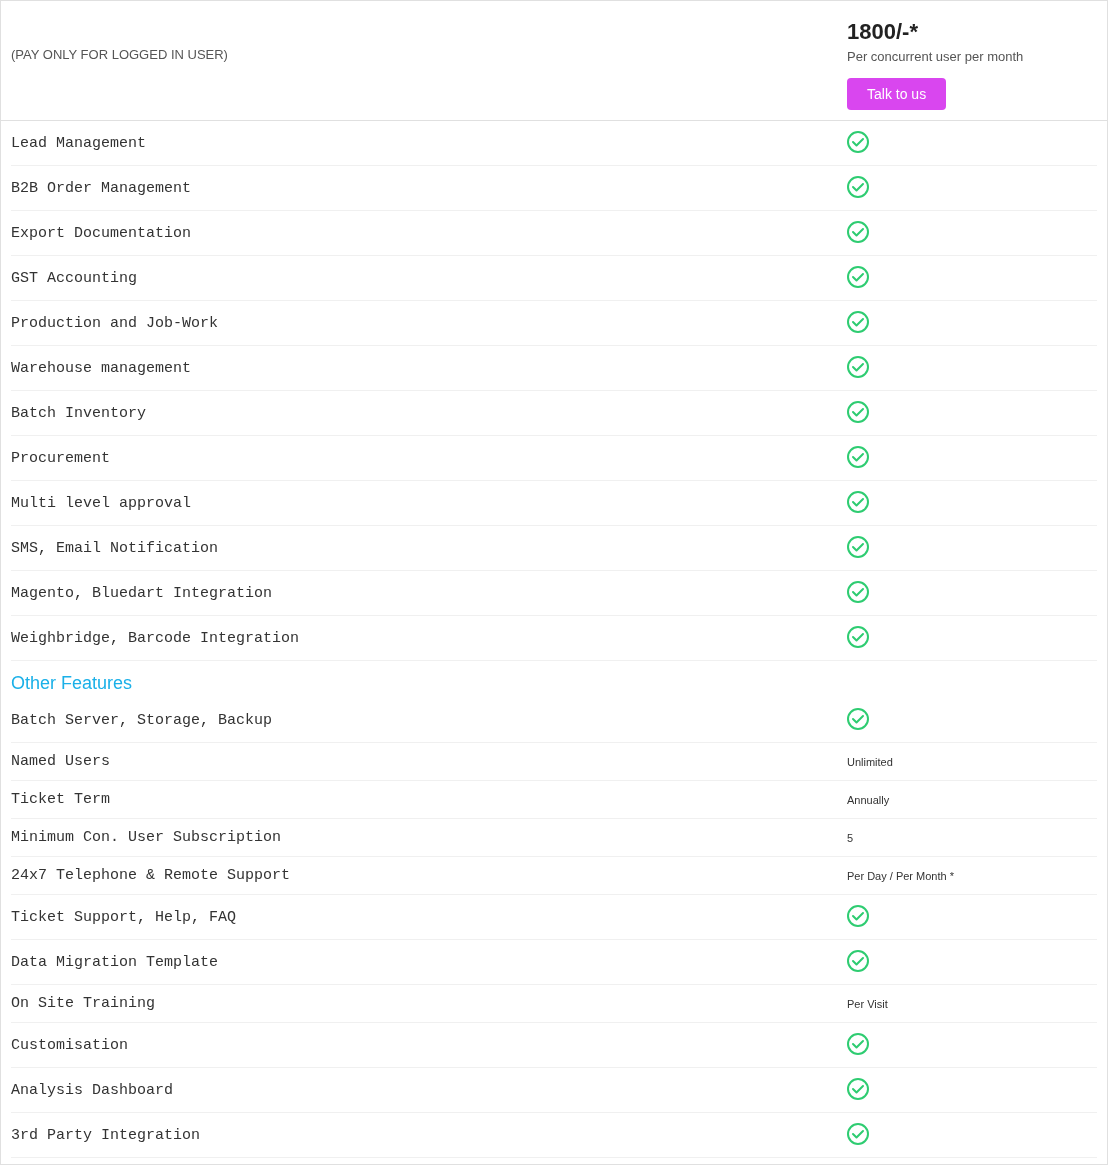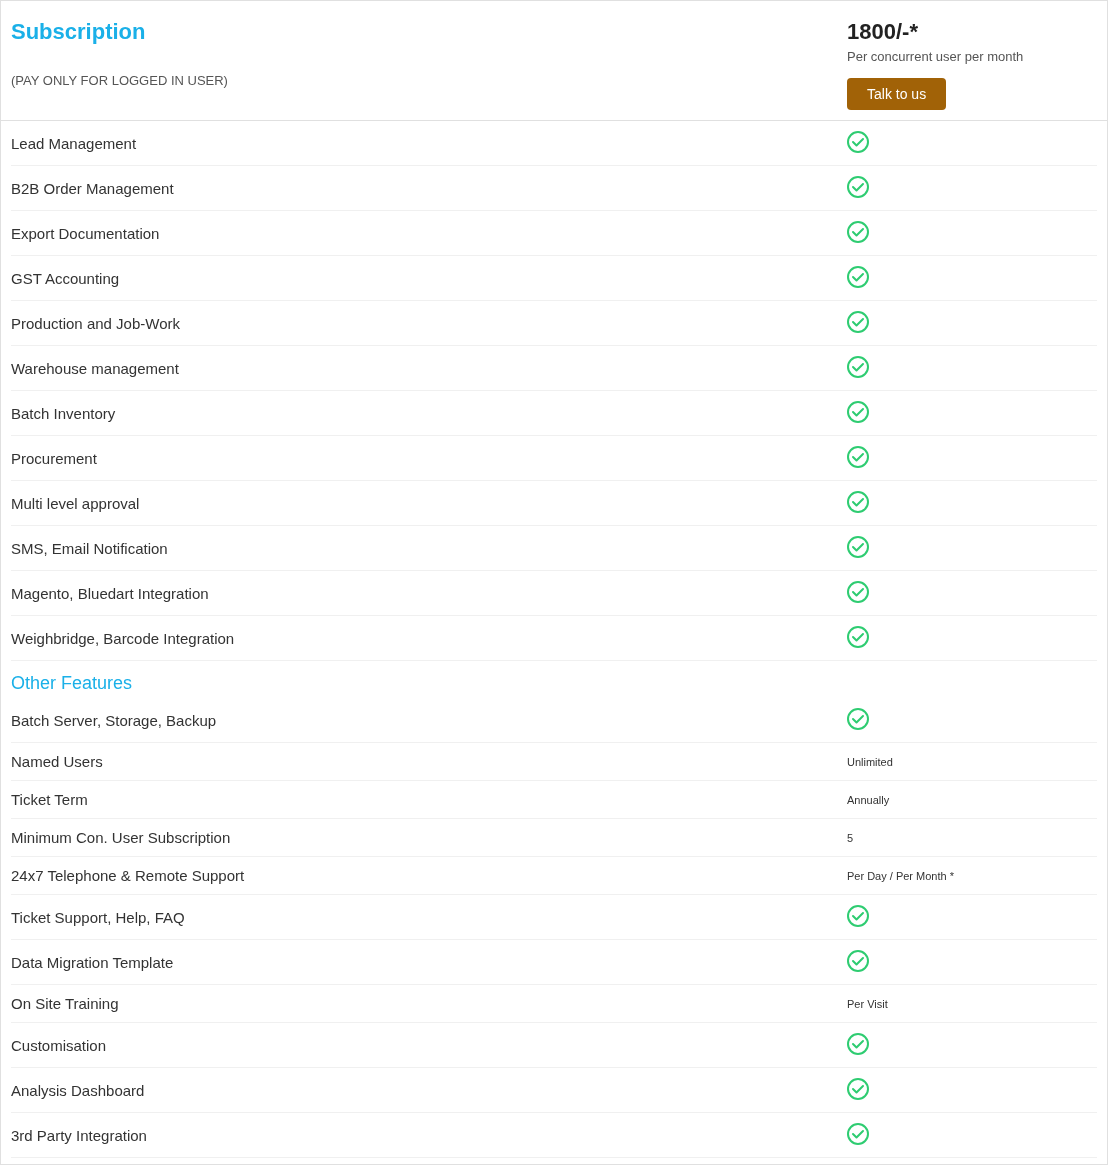--- a/index.html
+++ b/index.html
@@ -44,21 +44,21 @@
       color: #555;
       margin-top: 4px;
     }
     .pay-note {
       font-size: 13px;
       color: #555;
       margin-top: 28px;
     }
     .talk-btn {
       display: inline-block;
-      background: #a16207;
+      background: #d946ef;
       color: #fff;
       padding: 8px 20px;
       border-radius: 4px;
       font-size: 14px;
       cursor: pointer;
       margin-top: 14px;
       border: none;
     }
     .content-area {
       display: flex;
@@ -70,20 +70,21 @@
       display: flex;
       align-items: center;
       border-bottom: 1px solid #f0f0f0;
       padding: 10px 0;
       min-height: 38px;
     }
     .feature-label {
       flex: 1;
       font-size: 15px;
       color: #333;
+      font-family: Liberation Mono, monospace;
     }
     .feature-value {
       width: 260px;
       padding-left: 10px;
       font-size: 11px;
       color: #333;
     }
     .section-header {
       padding: 12px 0 4px 0;
     }
@@ -98,21 +99,20 @@
       height: 22px;
     }
   </style>
 </head>
 <body>
 
 <div class="page-container">
 
   <div class="header-row">
     <div class="header-left">
-      <div class="subscription-title">Subscription</div>
       <div class="pay-note">(PAY ONLY FOR LOGGED IN USER)</div>
     </div>
     <div class="header-right">
       <div class="price-text">1800/-*</div>
       <div class="price-subtitle">Per concurrent user per month</div>
       <button class="talk-btn">Talk to us</button>
     </div>
   </div>
 
   <div class="content-area" id="features-area">

